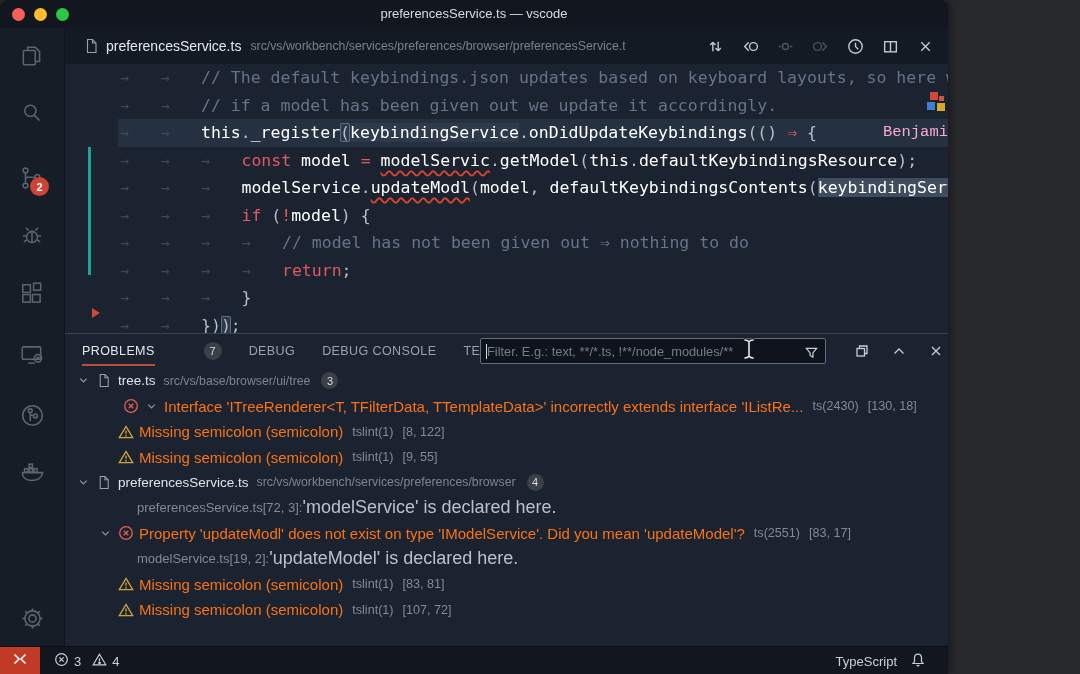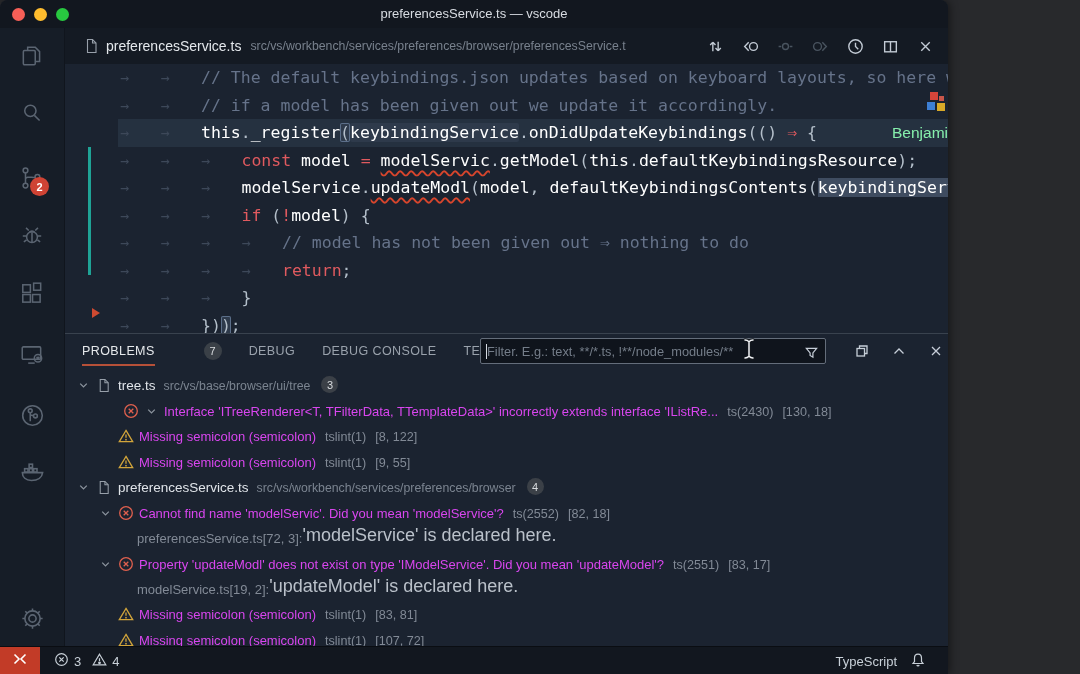--- a/index.html
+++ b/index.html
@@ -37,21 +37,21 @@
   .tok { position:relative; z-index:1; }
   .tok.ws { display:inline-block; width:40.5px; color:#3d4859; font-size:15px; }
   .tok.cm { color:#66738a; }
   .tok.pn { color:#b4bfca; }
   .tok.id { color:#ffffff; }
   .tok.kw { color:#e05a5f; }
   .tok.hl { background:#2e3a4b; border-radius:2px; }
   .tok.sel { background:#3f4c60; }
   .tok.bx { background:#2e3a4b; box-shadow:inset 0 0 0 1px #5c6f8a; border-radius:2px; }
   .tok.err { text-decoration-line:underline; text-decoration-style:wavy; text-decoration-color:#d8452c; text-decoration-thickness:1.5px; text-underline-offset:4px; }
-  .blame { position:absolute; right:0; top:0; z-index:1; color:#86efac; font-size:15.5px; font-family:Liberation Sans, sans-serif; }
+  .blame { position:absolute; right:0; top:0; z-index:1; color:#f9a8d4; font-size:15.5px; font-family:Liberation Mono, monospace; }
   .git-bar { position:absolute; left:23px; top:83px; width:3px; height:128px; background:#1fa396; z-index:2; }
   .gutter-marker { position:absolute; left:27px; top:244px; width:0; height:0; border-left:8px solid #cf4a31; border-top:5px solid transparent; border-bottom:5px solid transparent; z-index:2; }
   .ruler-mark { position:absolute; z-index:2; }
 
   
   .panel { position:absolute; left:65px; top:333px; width:883px; height:313px; background:#1b2330; border-top:1px solid #39424e; }
   .panel-header { position:relative; height:34px; display:flex; align-items:center; padding-left:17px; }
   .ptab { display:flex; align-items:center; margin-right:27px; height:34px; cursor:default;gap:40px; }
   .plabel { position:relative; color:#9aa2ac; font-size:12.5px; letter-spacing:.4px; white-space:nowrap; }
   .ptab.active .plabel { color:#e6e9ec; }
@@ -60,27 +60,27 @@
   .filter-box { position:absolute; left:415px; top:4px; width:346px; height:26px; background:#0f141c; border:1px solid #646d7a; border-radius:2px; display:flex; align-items:center; padding:0 26px 0 6px; }
   .filter-box input { flex:1; background:transparent; border:none; outline:none; color:#c7cdd5; font-size:12.8px; font-family:"Liberation Sans",sans-serif; }
   .filter-box input::placeholder { color:#747d89; }
   .caret { position:absolute; left:5px; top:5px; width:1px; height:15px; background:#d5dbe2; }
   .funnel { position:absolute; right:5px; top:4px; width:18px; height:18px; display:flex; align-items:center; justify-content:center; }
   .pa-btn { position:absolute; top:7px; width:20px; height:20px; display:flex; align-items:center; justify-content:center; }
   .pa-btn svg, .funnel svg { stroke:#c6ced8; fill:none; stroke-width:1.3; }
   .pa-restore { left:787px; } .pa-max { left:824px; } .pa-close { left:861px; }
 
   .prows { position:absolute; left:0; top:34px; right:0; bottom:0; overflow:hidden; }
-  .prow { display:flex; align-items:flex-end; height:25.45px; white-space:nowrap; overflow:hidden; }
+  .prow { display:flex; align-items:center; height:25.45px; white-space:nowrap; overflow:hidden; }
   .prow .icn { display:inline-flex; margin-right:5px; flex:none; }
   .file-row { padding-left:11px; }
   .fname { color:#e0e4e9; font-size:13.5px; margin:0 8px 0 2px; }
   .fpath { color:#7b8490; font-size:12.3px; }
   .cbadge { margin-left:11px; min-width:17px; height:17px; padding:0 4px; border-radius:9px; background:#3b4047; color:#d8dbde; font-size:11px; display:flex; align-items:center; justify-content:center; }
-  .pmsg { color:#d946ef; font-size:13px; }
+  .pmsg { color:#f97316; font-size:15px; }
   .psrc, .ppos { color:#828a96; font-size:12.6px; margin-left:9px; }
   .rres { color:#828a96; font-size:13px; }
   .rmsg { color:#bac1ca; font-size:18px; }
 
   
   .statusbar { position:absolute; left:0; top:646px; width:948px; height:28px; background:#12171f; border-top:1px solid #0a0d12; }
   .remote-btn { position:absolute; left:0; top:0; width:40px; height:28px; background:#c23b27; display:flex; align-items:center; justify-content:center; }
   .remote-btn svg { stroke:#fff; fill:none; stroke-width:1.6; }
   .sb-stats { position:absolute; left:54px; top:0; height:28px; display:flex; align-items:center; gap:5px; color:#c8d0d8; font-size:13px; }
   .sb-stats svg { stroke:#c8d0d8; fill:none; stroke-width:1.2; }
@@ -359,36 +359,20 @@
             <span class="icn">
               <svg width="15" height="15" viewBox="0 0 16 16" style="stroke:#98a0aa;fill:none;stroke-width:1.1">
                 <path d="M4.5 1.5 h5 l3.5 3.5 v9.5 h-8.5 z"></path>
                 <path d="M9.5 1.5 v3.5 h3.5"></path>
               </svg>
             </span>
             <span class="fname">preferencesService.ts</span>
             <span class="fpath">src/vs/workbench/services/preferences/browser</span>
             <span class="cbadge">4</span>
           </div>
-          <div class="prow problem-row" style="padding-left: 33px;">
-            <span class="icn">
-              <svg width="15" height="15" viewBox="0 0 16 16" style="stroke:#8b939d;fill:none;stroke-width:1.4">
-                <path d="M4.5 6 L8 9.5 L11.5 6"></path>
-              </svg>
-            </span>
-            <span class="icn">
-              <svg width="16" height="16" viewBox="0 0 16 16" style="stroke:#e0604e;fill:none;stroke-width:1.3">
-                <circle cx="8" cy="8" r="6.3"></circle>
-                <path d="M5.7 5.7 L10.3 10.3 M10.3 5.7 L5.7 10.3"></path>
-              </svg>
-            </span>
-            <span class="pmsg">Cannot find name 'modelServic'. Did you mean 'modelService'?</span>
-            <span class="psrc">ts(2552)</span>
-            <span class="ppos">[82, 18]</span>
-          </div>
           <div class="prow related-row" style="padding-left: 72px;">
             <span class="rres">preferencesService.ts[72, 3]: </span>
             <span class="rmsg">'modelService' is declared here.</span>
           </div>
           <div class="prow problem-row" style="padding-left: 33px;">
             <span class="icn">
               <svg width="15" height="15" viewBox="0 0 16 16" style="stroke:#8b939d;fill:none;stroke-width:1.4">
                 <path d="M4.5 6 L8 9.5 L11.5 6"></path>
               </svg>
             </span>

